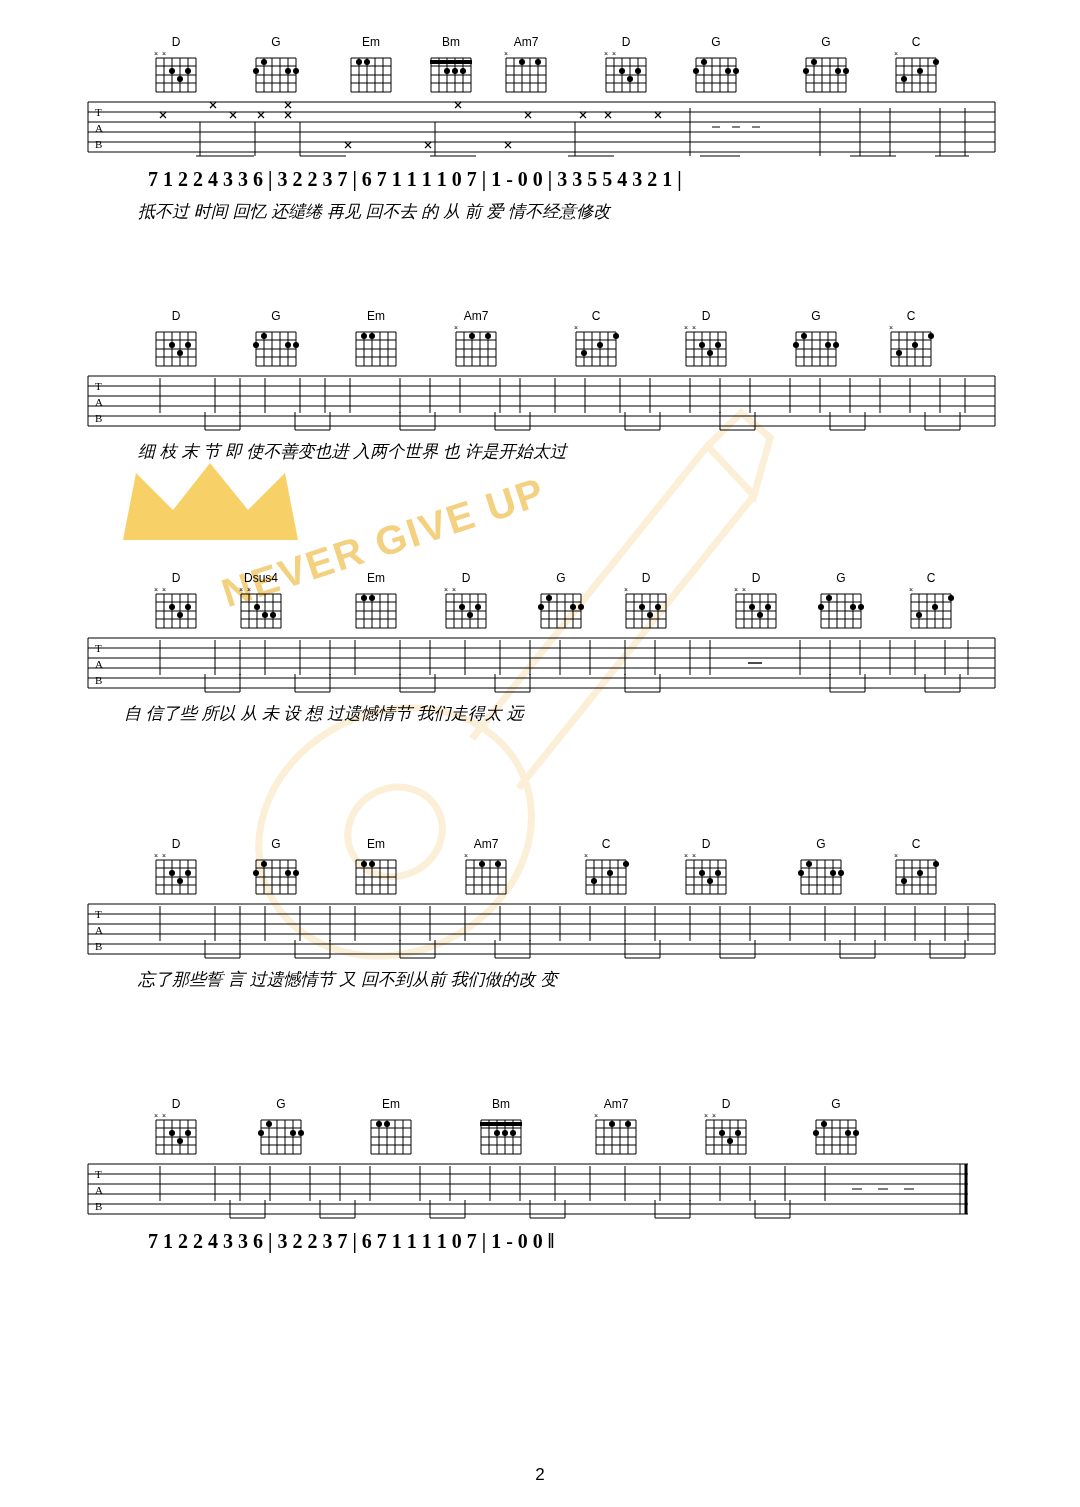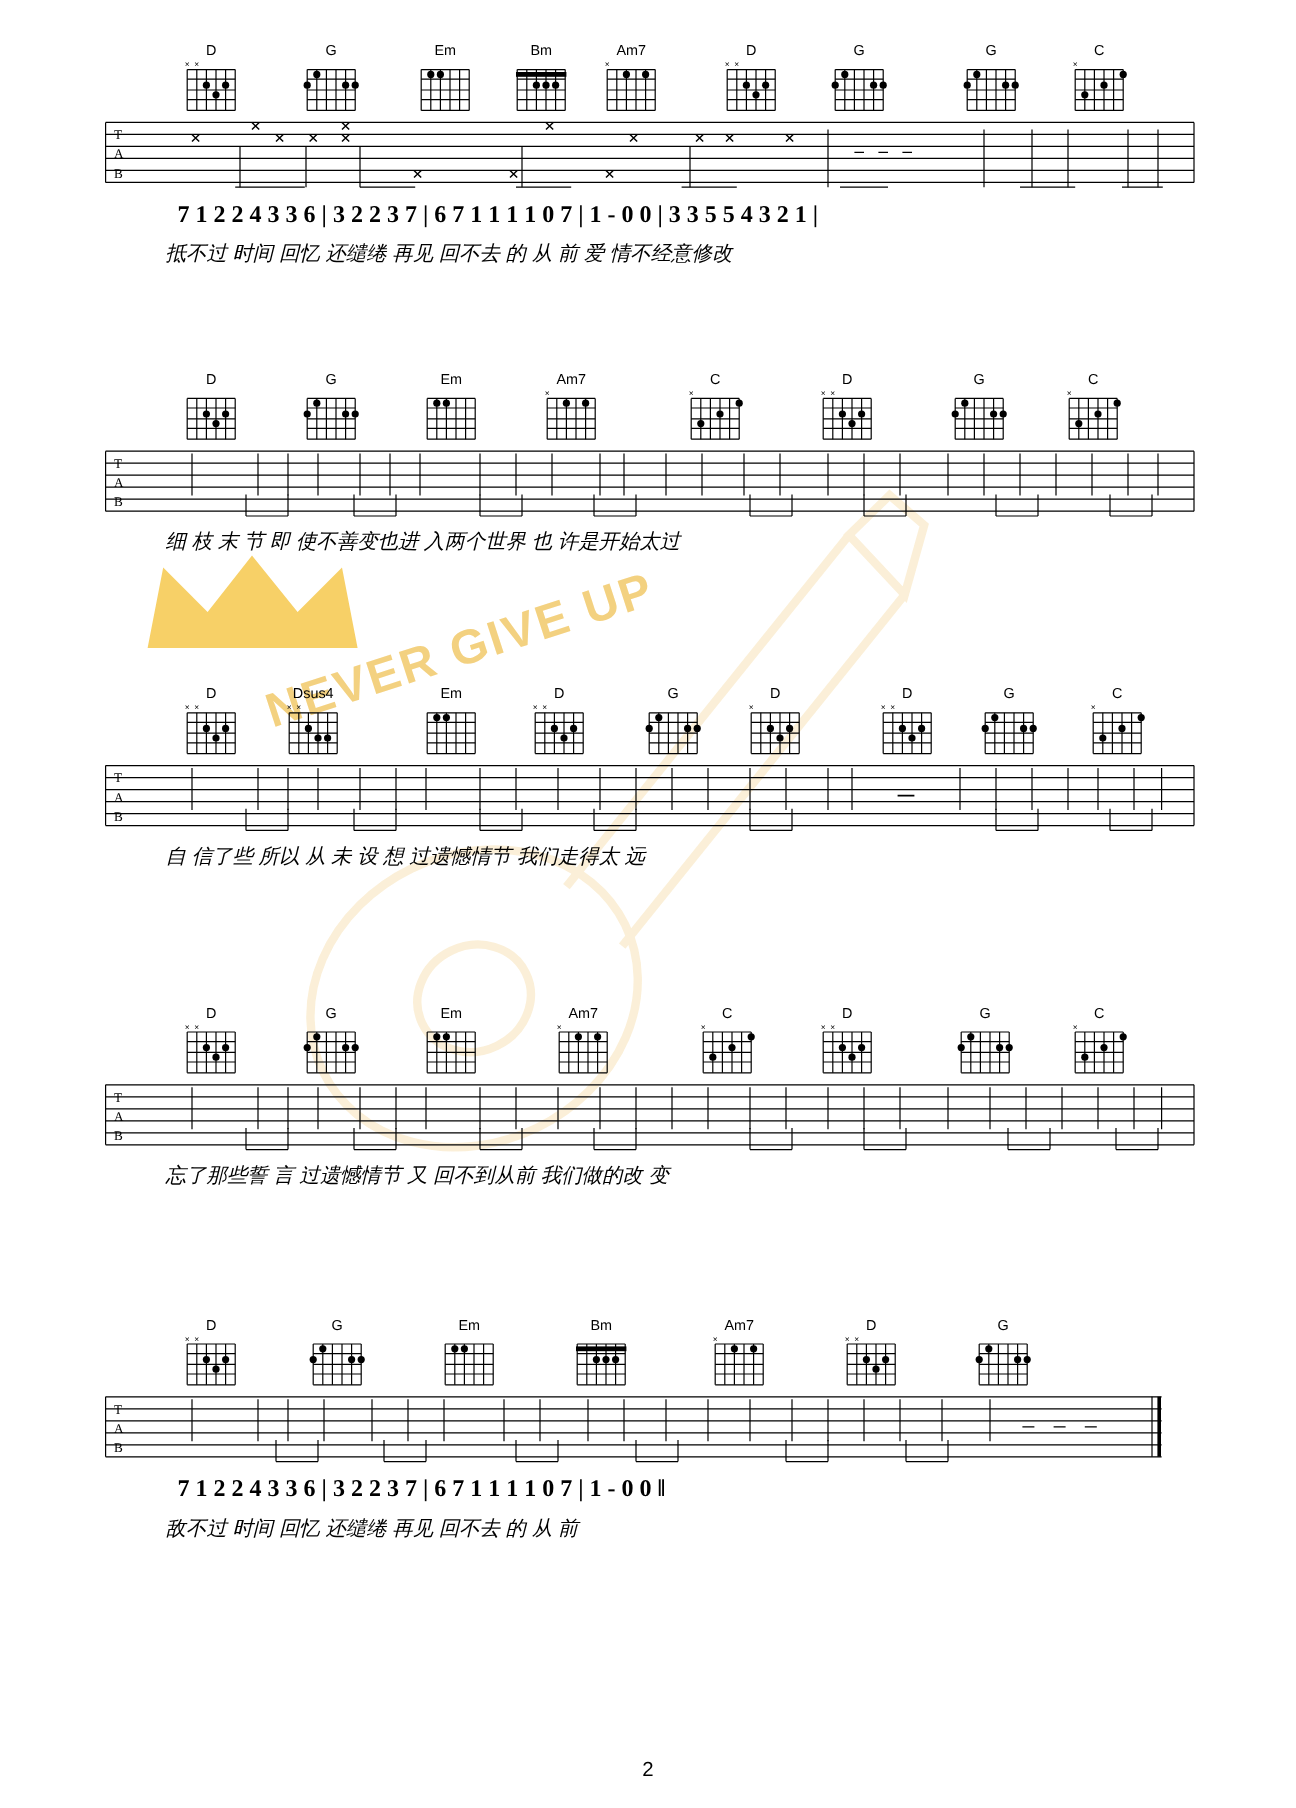--- a/index.html
+++ b/index.html
@@ -658,21 +658,21 @@
           <path d="M495 62 V44 M530 62 V44 M495 62 h35"></path>
           <path d="M625 62 V44 M660 62 V44 M625 62 h35"></path>
           <path d="M830 62 V44 M865 62 V44 M830 62 h35"></path>
           <path d="M925 62 V44 M960 62 V44 M925 62 h35"></path>
         </g>
         <path d="M748 33 h14" stroke="#000" stroke-width="1.4"></path>
       </svg>
     </div>
 
     <div class="lyr">
-      <div class="ly" style="left:138px;top:0">自 信了些 所以 从 未 设 想   过遗憾情节       我们走得太 远</div>
+      <div class="ly" style="left:124px;top:0">自 信了些 所以 从 未 设 想   过遗憾情节       我们走得太 远</div>
     </div>
   </div>
 
   <div class="system" style="top:838px">
     <div class="chords">
       <div class="chord" style="left:150px">
         <div class="nm">D</div>
         <svg width="52" height="46" viewBox="0 0 52 46">
             <g stroke="#000" fill="none" stroke-width="1">
               <path d="M6 9 H46"></path>
@@ -1017,19 +1017,16 @@
         </g>
         <g stroke="#000" stroke-width="1" fill="none">
             <path d="M862 33 h-10 M888 33 h-10 M914 33 h-10"></path>
           </g>
       </svg>
     </div>
 
     <div class="numline">
       <div class="num" style="left:148px;top:2px">7 1 2 2 4 3  3 6 | 3 2 2   3 7  | 6 7 1 1 1 1  0 7 | 1 - 0 0 ‖</div>
     </div>
-    <div class="lyr">
-      <div class="ly" style="left:138px;top:0">敌不过 时间 回忆  还缱绻  再见   回不去 的    从  前</div>
-    </div>
   </div>
 
   <div class="pagenum">2</div>
 </div>
 
 </body></html>

